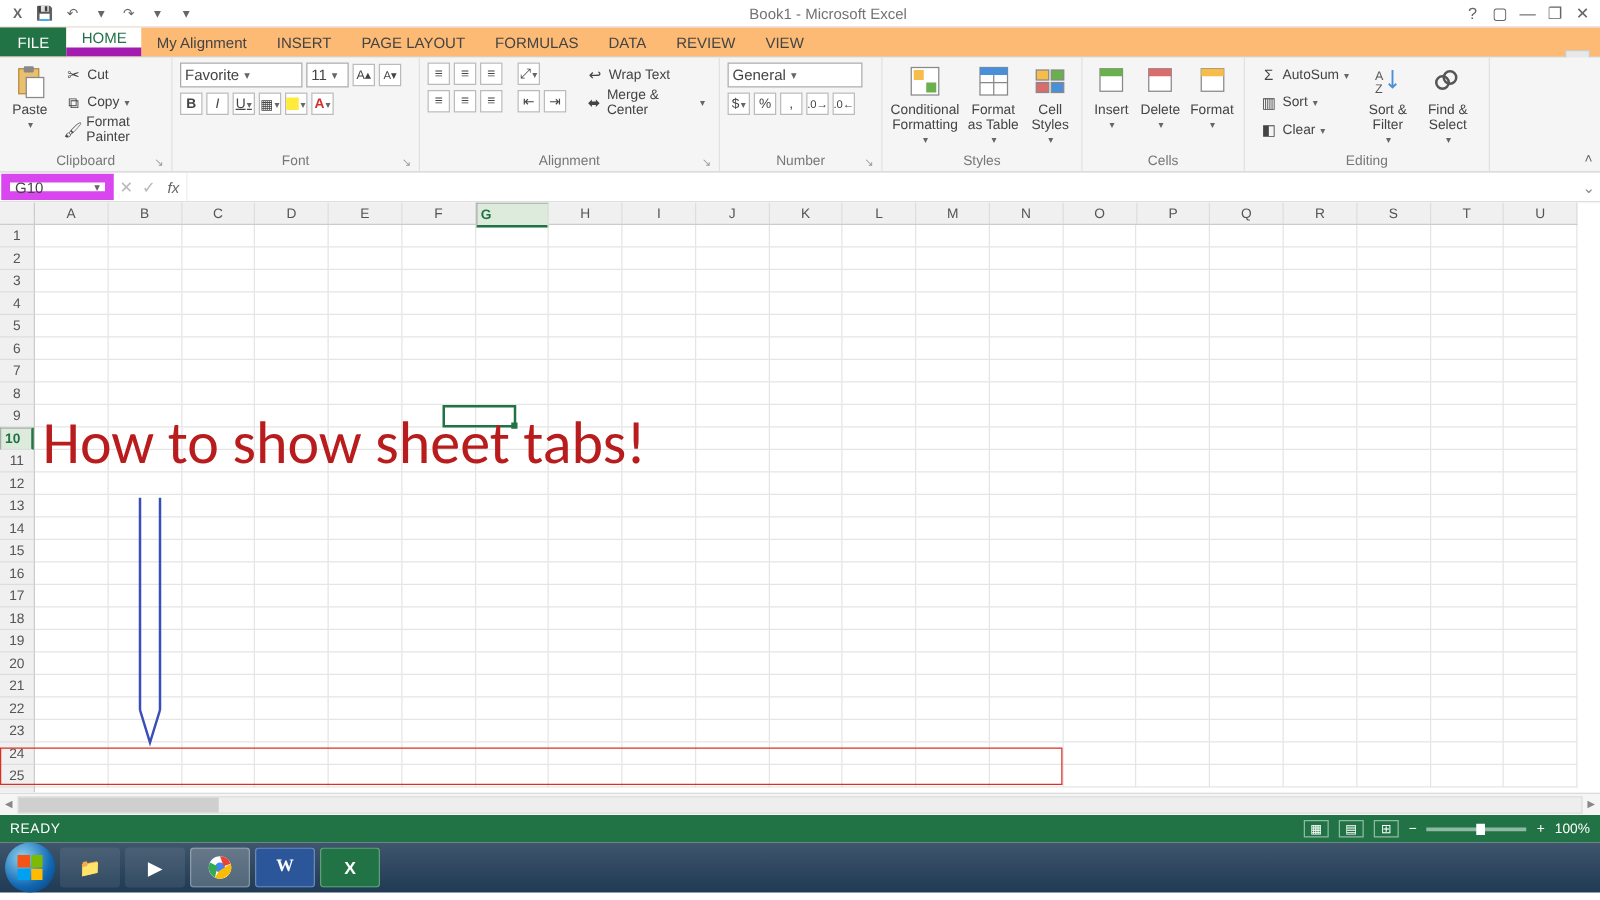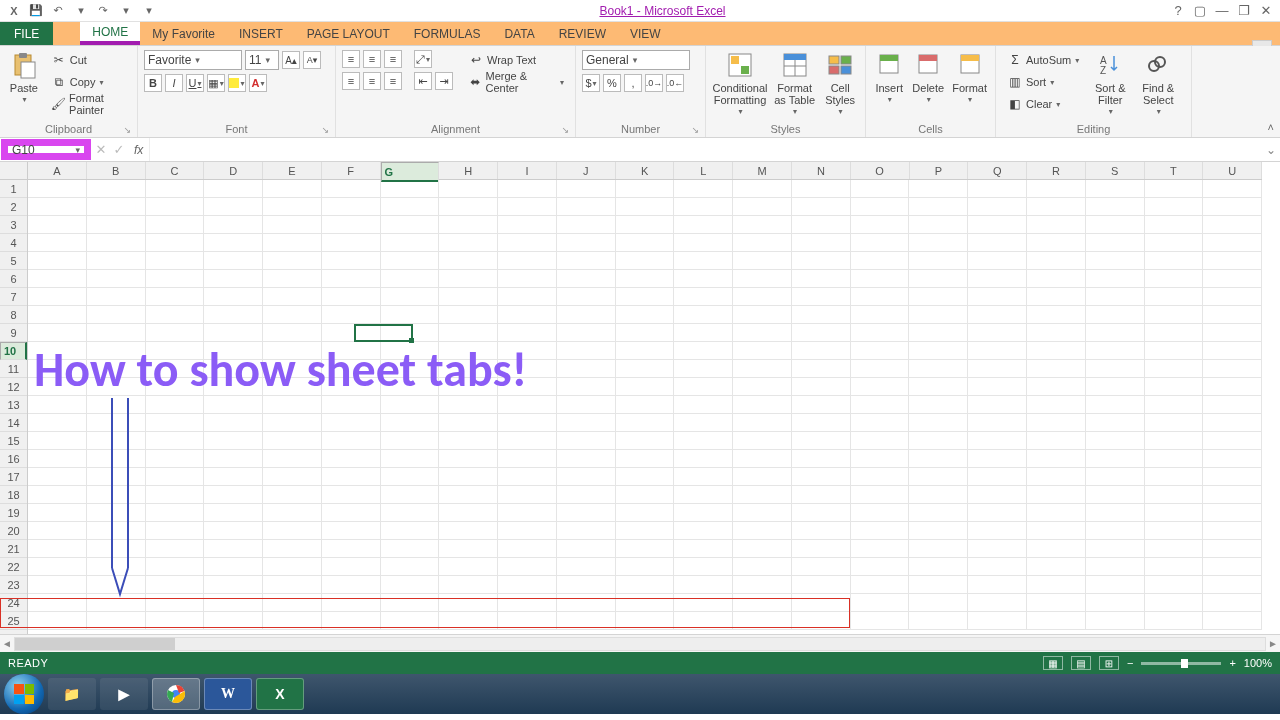--- a/index.html
+++ b/index.html
@@ -2,29 +2,29 @@
 <html><head>
 <meta charset="utf-8">
 <style>
 * { box-sizing: border-box; margin: 0; padding: 0; font-family: "Segoe UI", Tahoma, sans-serif; }
 body { width: 1280px; height: 720px; overflow: hidden; background: #fff; font-size: 12px; color: #444; position: relative; }
 
 
 .titlebar { height: 22px; background: #fff; display: flex; align-items: center; border-bottom: 1px solid #e1e1e1; }
 .titlebar .qat { display: flex; align-items: center; gap: 6px; padding-left: 6px; }
 .titlebar .qat span { width: 16px; height: 16px; display: inline-flex; align-items: center; justify-content: center; font-size: 11px; color: #666; }
-.titlebar .title { flex: 1; text-align: center; font-size: 12px; color: #a21caf; text-decoration: underline; }
+.titlebar .title { flex: 1; text-align: center; font-size: 12px; color: #737373; }
 .titlebar .wincontrols { display: flex; gap: 2px; padding-right: 4px; align-items: center; }
 .titlebar .wincontrols span { width: 20px; height: 16px; display: inline-flex; align-items: center; justify-content: center; font-size: 13px; color: #666; }
 
 
 .tabsrow { height: 24px; background: #fdba74; display: flex; align-items: stretch; border-bottom: 1px solid #d4d4d4; }
 .tabsrow .file { background: #217346; color: #fff; padding: 0 14px; display: flex; align-items: center; font-size: 12px; }
 .tabsrow .tab { padding: 0 12px; display: flex; align-items: center; font-size: 12px; color: #444; text-transform: uppercase; }
-.tabsrow .tab.active { color: #217346; border-bottom: 4px solid #a21caf; background: #fff; margin-left: 27px; }
+.tabsrow .tab.active { color: #217346; border-bottom: 7px solid #a21caf; background: #fff; }
 .tabsrow .spacer { flex: 1; }
 .tabsrow .signin { padding: 0 8px; display: flex; align-items: flex-end; gap: 6px; color: #444; margin-top: 38px; }
 .avatar { width: 20px; height: 20px; background: #e8e8e8; border: 1px solid #ccc; display: inline-block; }
 
 
 .ribbon { height: 92px; background: #f5f5f5; border-bottom: 1px solid #d4d4d4; display: flex; position: relative; }
 .group { border-right: 1px solid #e1e1e1; padding: 4px 6px 2px; display: flex; flex-direction: column; }
 .group-body { flex: 1; display: flex; align-items: flex-start; gap: 4px; }
 .group-label { text-align: center; font-size: 11px; color: #777; padding-top: 2px; position: relative; }
 .group-label .dl { position: absolute; right: 0; bottom: 0; font-size: 9px; color: #999; }
@@ -58,21 +58,21 @@
 .colheads .ch.sel { background: #dcebdc; border-bottom: 2px solid #217346; color: #217346; font-weight: 600; }
 .rowheads { position: absolute; left: 0; top: 18px; bottom: 0; width: 28px; background: #f0f0f0; border-right: 1px solid #ccc; }
 .rowheads .rh { height: 18px; border-bottom: 1px solid #ddd; text-align: center; font-size: 11px; color: #555; line-height: 18px; }
 .rowheads .rh.sel { background: #dcebdc; border-right: 2px solid #217346; color: #217346; font-weight: 600; }
 .cells { position: absolute; left: 28px; top: 18px; right: 18px; bottom: 0; }
 .cells .row { height: 18px; display: flex; }
 .cells .cell { width: 59px; height: 18px; border-right: 1px solid #e5e5e5; border-bottom: 1px solid #e5e5e5; }
 .active-cell { position: absolute; width: 59px; height: 18px; border: 2px solid #217346; pointer-events: none; }
 .active-cell::after { content: ""; position: absolute; right: -3px; bottom: -3px; width: 5px; height: 5px; background: #217346; }
 
-.overlay-text { position: absolute; left: 34px; top: 178px; font-size: 48px; font-weight: 700; color: #8b5cf6; font-family: "Calibri", sans-serif; white-space: nowrap; }
+.overlay-text { position: absolute; left: 34px; top: 162px; font-size: 48px; font-weight: 400; color: #b91c1c; font-family: "Calibri", sans-serif; white-space: nowrap; }
 .overlay-arrow { position: absolute; left: 106px; top: 236px; }
 
 .red-box { position: absolute; border: 1.5px solid #d93025; pointer-events: none; }
 
 
 .sheetrow { height: 18px; background: #f5f5f5; border-top: 1px solid #d4d4d4; display: flex; align-items: center; }
 .sheetrow .nav { width: 14px; text-align: center; color: #888; font-size: 10px; }
 .sheetrow .track { flex: 1; height: 14px; background: #eee; border: 1px solid #ddd; position: relative; }
 .sheetrow .track .thumb { position: absolute; left: 0; top: 0; bottom: 0; width: 160px; background: #cfcfcf; }
 
@@ -119,21 +119,21 @@
     <span>▢</span>
     <span>—</span>
     <span>❐</span>
     <span>✕</span>
   </div>
 </div>
 
 <div class="tabsrow">
   <div class="file">FILE</div>
   <div class="tab active">HOME</div>
-  <div class="tab" style="text-transform:none">My Favorite</div>
+  <div class="tab" style="text-transform:none">My Alignment</div>
   <div class="tab">INSERT</div>
   <div class="tab">PAGE LAYOUT</div>
   <div class="tab">FORMULAS</div>
   <div class="tab">DATA</div>
   <div class="tab">REVIEW</div>
   <div class="tab">VIEW</div>
   <div class="spacer"></div>
   <div class="signin">
     <span>Sign in</span>
     <span class="avatar"></span>

